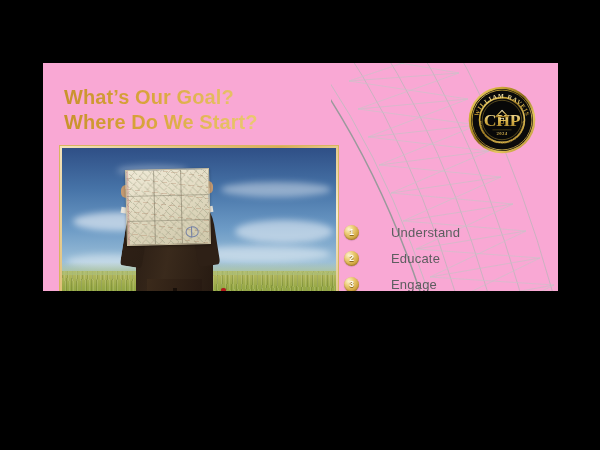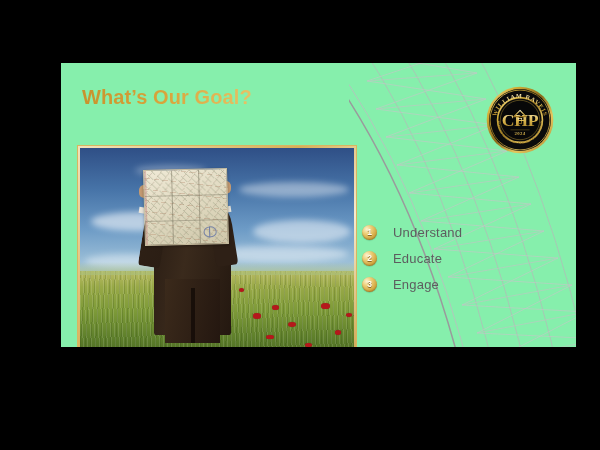--- a/index.html
+++ b/index.html
@@ -15,25 +15,25 @@
   #stage {
     position: relative;
     width: 600px;
     height: 450px;
     background: #000000;
   }
 
   
   #slide {
     position: absolute;
-    left: 61px;
+    left: 43px;
     top: 63px;
     width: 515px;
-    height: 284px;
-    background: #86efac;
+    height: 228px;
+    background: #f9a8d4;
     overflow: hidden;
   }
 
   
   #title-block {
     position: absolute;
     left: 21px;
     top: 22px;
     width: 300px;
   }
@@ -244,21 +244,21 @@
     position: absolute;
     left: 0; right: 0; top: 0; bottom: 0;
     display: flex; align-items: center; justify-content: center;
     font-size: 8.5px;
     font-weight: bold;
     color: #fffdf4;
     text-shadow: 0 0.5px 0.5px rgba(120,85,20,0.8);
     line-height: 1;
   }
   .step-label {
-    margin-left: 16px;
+    margin-left: 32px;
     font-size: 13px;
     color: #5d5d5f;
     letter-spacing: 0.2px;
     white-space: nowrap;
   }
 </style>
 </head>
 <body>
 
 <div id="stage">
@@ -318,20 +318,21 @@
           <path d="M 195 168 L 99 214"></path>
           <path d="M 209 195 L 113 242"></path>
           <path d="M 223 222 L 128 270"></path>
           <path d="M 238 249 L 143 298"></path>
         </g>
       </g>
     </svg>
 
     <div id="title-block">
       <div class="title-line">What’s Our Goal?</div>
+      <div class="title-line">Where Do We Start?</div>
     </div>
 
     <div id="photo-frame">
       <div id="photo">
         <div class="ph-sky"></div>
         <div class="cloud cl1"></div>
         <div class="cloud cl2"></div>
         <div class="cloud cl3"></div>
         <div class="cloud cl4"></div>
         <div class="cloud cl5"></div>

